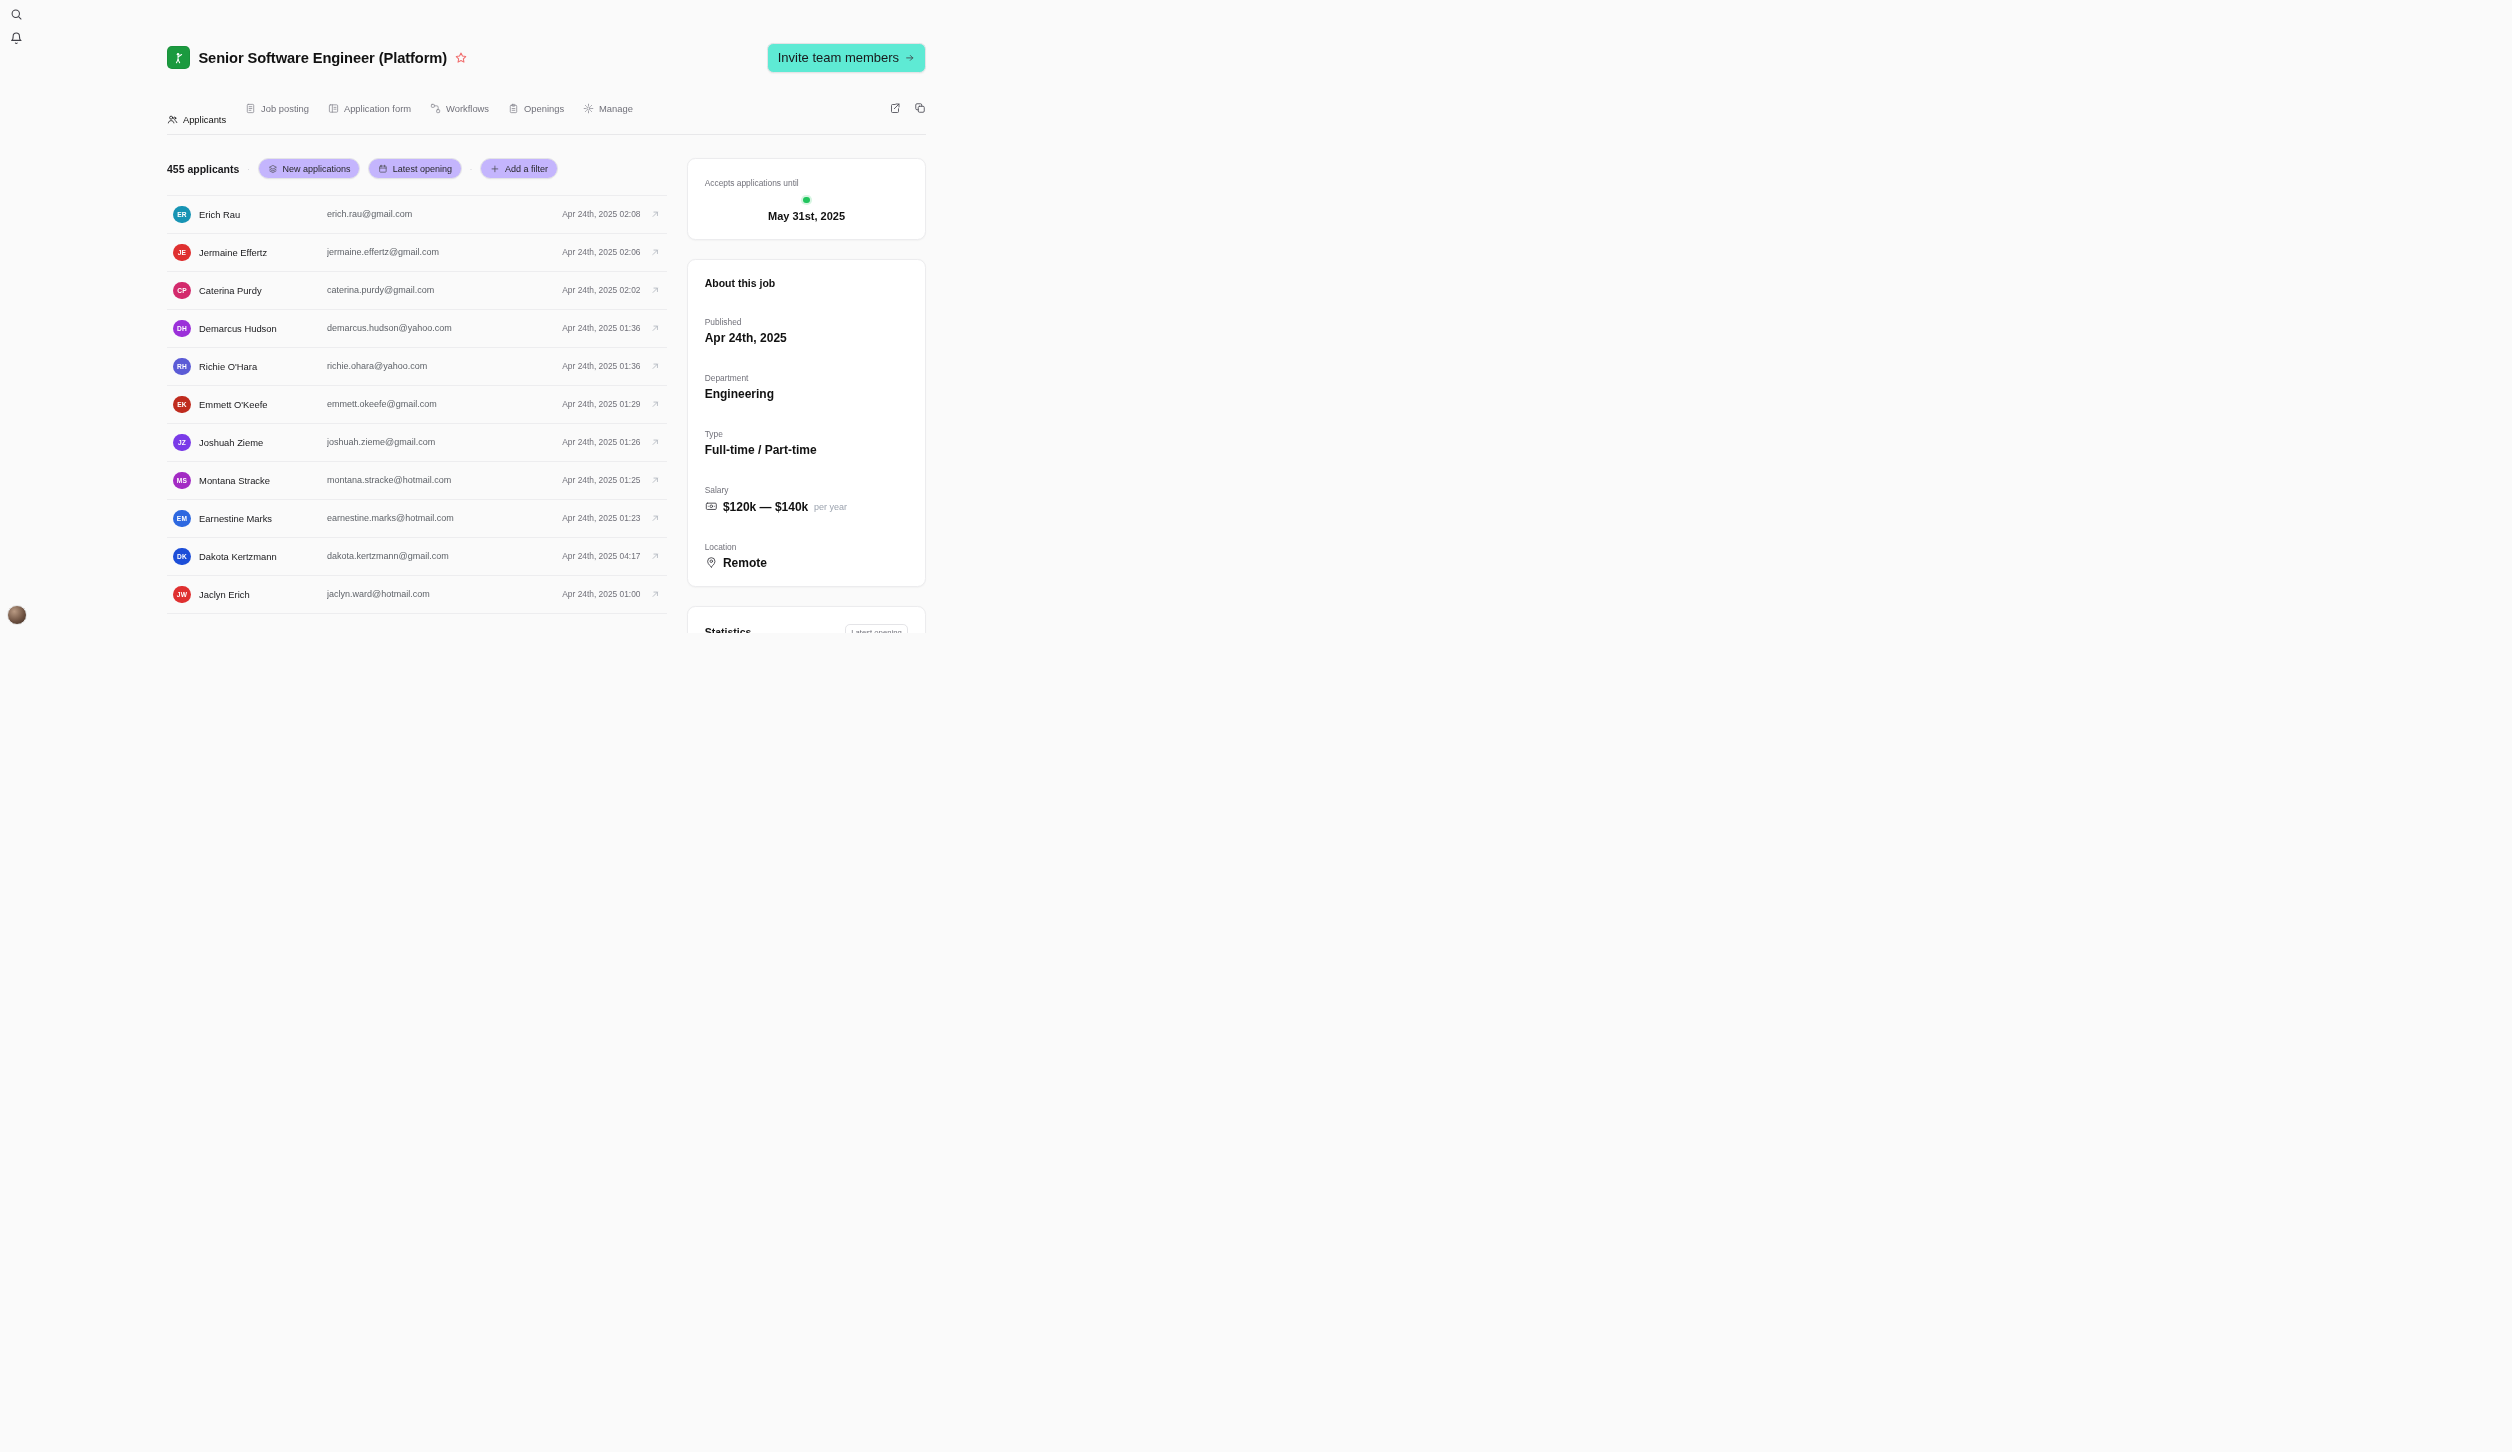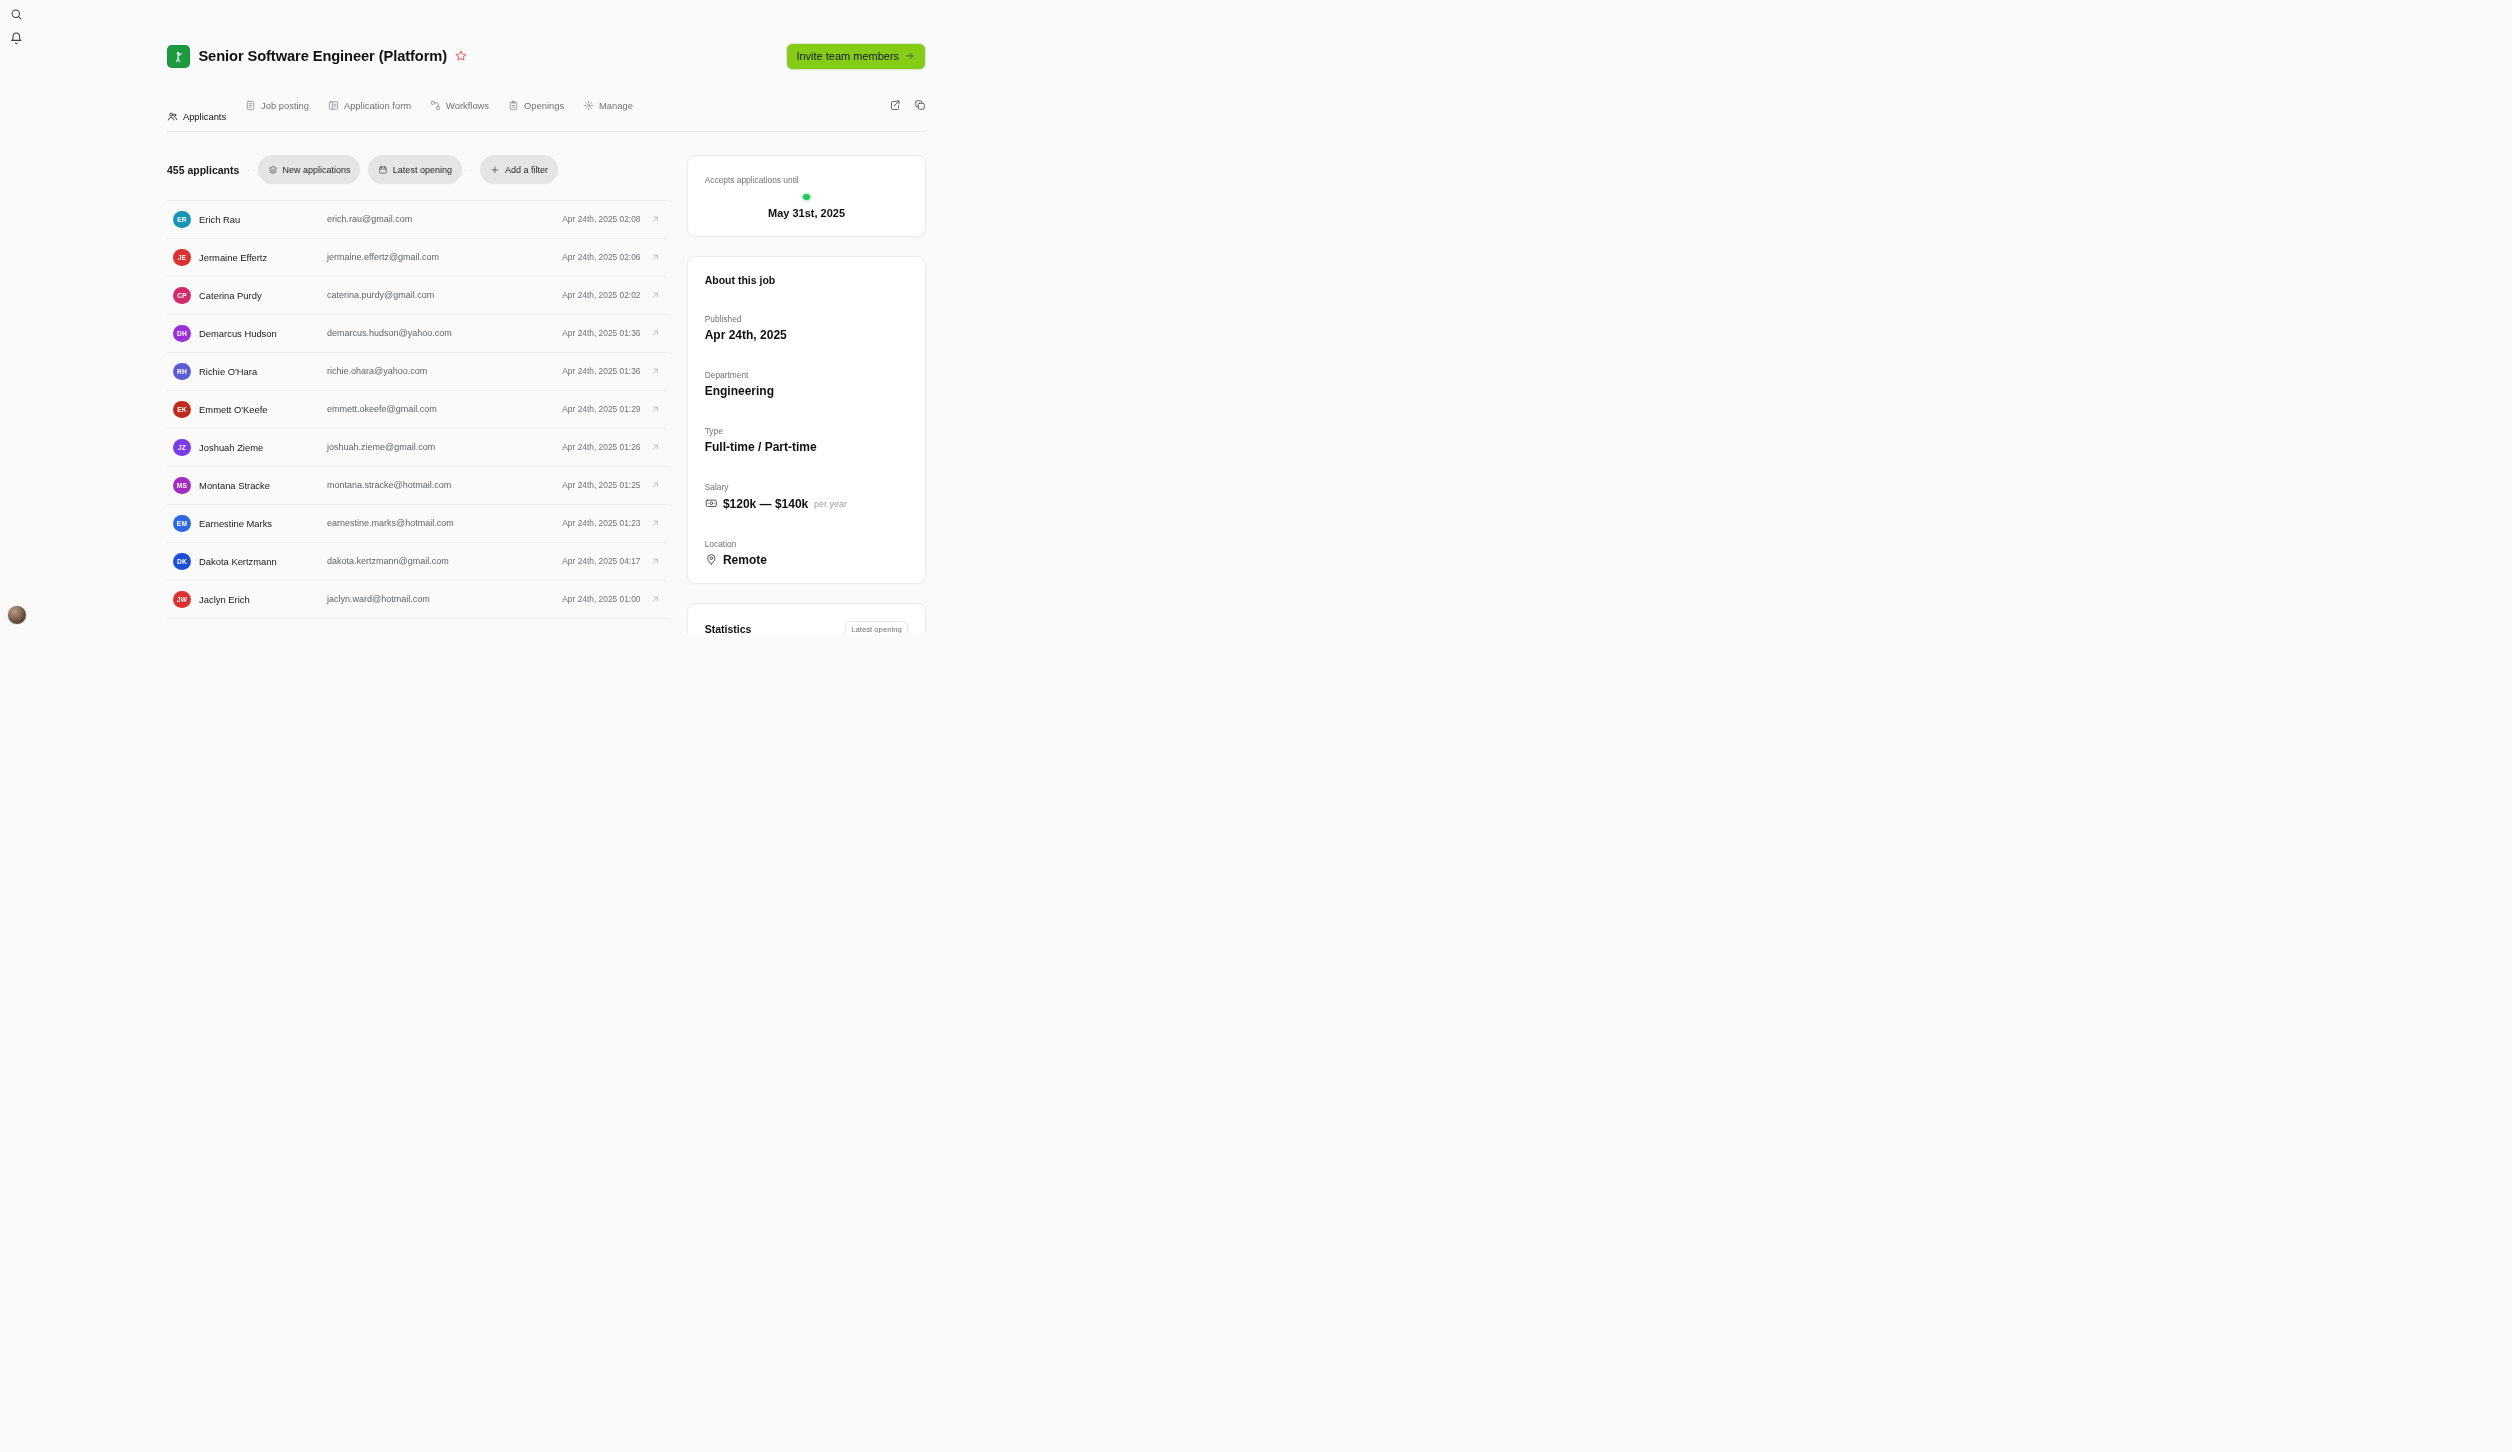--- a/index.html
+++ b/index.html
@@ -18,42 +18,42 @@
   .rail .spacer{flex:1;}
   .rail-avatar{width:18px;height:18px;border-radius:50%;background:radial-gradient(circle at 35% 30%,#b99a83,#6b4f3f 60%,#3a2d24);border:0.7px solid #e5e5e5;cursor:pointer;}
 
   
   .main{position:absolute;left:167px;top:43px;width:759px;}
 
   .job-header{display:flex;align-items:center;}
   .logo{width:23px;height:23px;border-radius:4.9px;background:#1b9a3f;display:flex;align-items:center;justify-content:center;margin-right:8.4px;box-shadow:inset 0 0 0 0.7px rgba(0,0,0,.08);}
   .page-title{font-size:14.7px;font-weight:700;letter-spacing:-0.1px;color:#111;}
   .star{margin-left:7px;width:14px;height:14px;color:#f16d6d;cursor:pointer;}
-  .invite-btn{margin-left:auto;display:flex;align-items:center;gap:6.3px;background:#84cc16;border:0.7px solid #e4e4e7;border-radius:6.3px;padding:6.3px 9.8px;font-size:11px;font-weight:500;color:#18181b;box-shadow:0 0.7px 1.4px rgba(0,0,0,.04);cursor:pointer;font-family:inherit;}
+  .invite-btn{margin-left:auto;display:flex;align-items:center;gap:6.3px;background:#5eead4;border:0.7px solid #e4e4e7;border-radius:6.3px;padding:6.3px 9.8px;font-size:13px;font-weight:500;color:#18181b;box-shadow:0 0.7px 1.4px rgba(0,0,0,.04);cursor:pointer;font-family:inherit;}
   .invite-btn .ic{width:9.8px;height:9.8px;color:#3f3f46;}
 
   
   .tabs{display:flex;align-items:center;gap:19px;margin-top:19px;border-bottom:0.7px solid #e8e8ea;padding-bottom:9.8px;}
   .tab{display:flex;align-items:center;gap:4.9px;font-size:9.4px;color:#71717a;cursor:pointer;}
   .tab .ic{width:11px;height:11px;color:#8e8e96;}
   .tab.active{color:#111;font-weight:400;margin-top:22px;}
   .tab.active .ic{color:#18181b;}
   .tab-actions{margin-left:auto;display:flex;gap:13.3px;}
   .tab-actions .ic{width:12px;height:12px;color:#52525b;cursor:pointer;}
 
   
   .columns{display:flex;gap:20px;margin-top:23px;align-items:flex-start;}
   .left-col{width:500px;}
   .right-col{width:239px;box-sizing:border-box;}
 
   
   .toolbar{display:flex;align-items:center;gap:7.7px;}
   .count{font-size:10.5px;font-weight:600;color:#18181b;}
   .dot-sep{color:#d4d4d8;font-size:9px;}
-  .chip{display:flex;align-items:center;gap:4.9px;height:29px;padding:0 9px;background:#e5e5e5;border:0.7px solid #e4e4e7;border-radius:697px;font-size:9px;color:#27272a;box-shadow:0 0.7px 1.4px rgba(0,0,0,.03);cursor:pointer;font-family:inherit;}
+  .chip{display:flex;align-items:center;gap:4.9px;height:21px;padding:0 9px;background:#c4b5fd;border:0.7px solid #e4e4e7;border-radius:697px;font-size:9px;color:#27272a;box-shadow:0 0.7px 1.4px rgba(0,0,0,.03);cursor:pointer;font-family:inherit;}
   .chip .ic{width:9.8px;height:9.8px;color:#52525b;}
 
   
   .list{margin-top:15.4px;border-top:0.7px solid #ededef;}
   .row{display:flex;align-items:center;height:37px;border-bottom:0.7px solid #ededef;cursor:pointer;}
   .avatar{width:17.4px;height:17.4px;border-radius:50%;color:#fff;font-size:6.6px;font-weight:700;display:flex;align-items:center;justify-content:center;letter-spacing:0.2px;margin-left:6.3px;}
   .name{width:128px;margin-left:8.4px;font-size:9.4px;font-weight:500;color:#18181b;white-space:nowrap;overflow:hidden;}
   .email{flex:1;font-size:9px;color:#5f6369;white-space:nowrap;overflow:hidden;}
   .date{font-size:8.4px;color:#71717a;white-space:nowrap;}
   .arrow{width:10.5px;height:10.5px;color:#b3b8c0;margin:0 7px 0 9px;cursor:pointer;}

